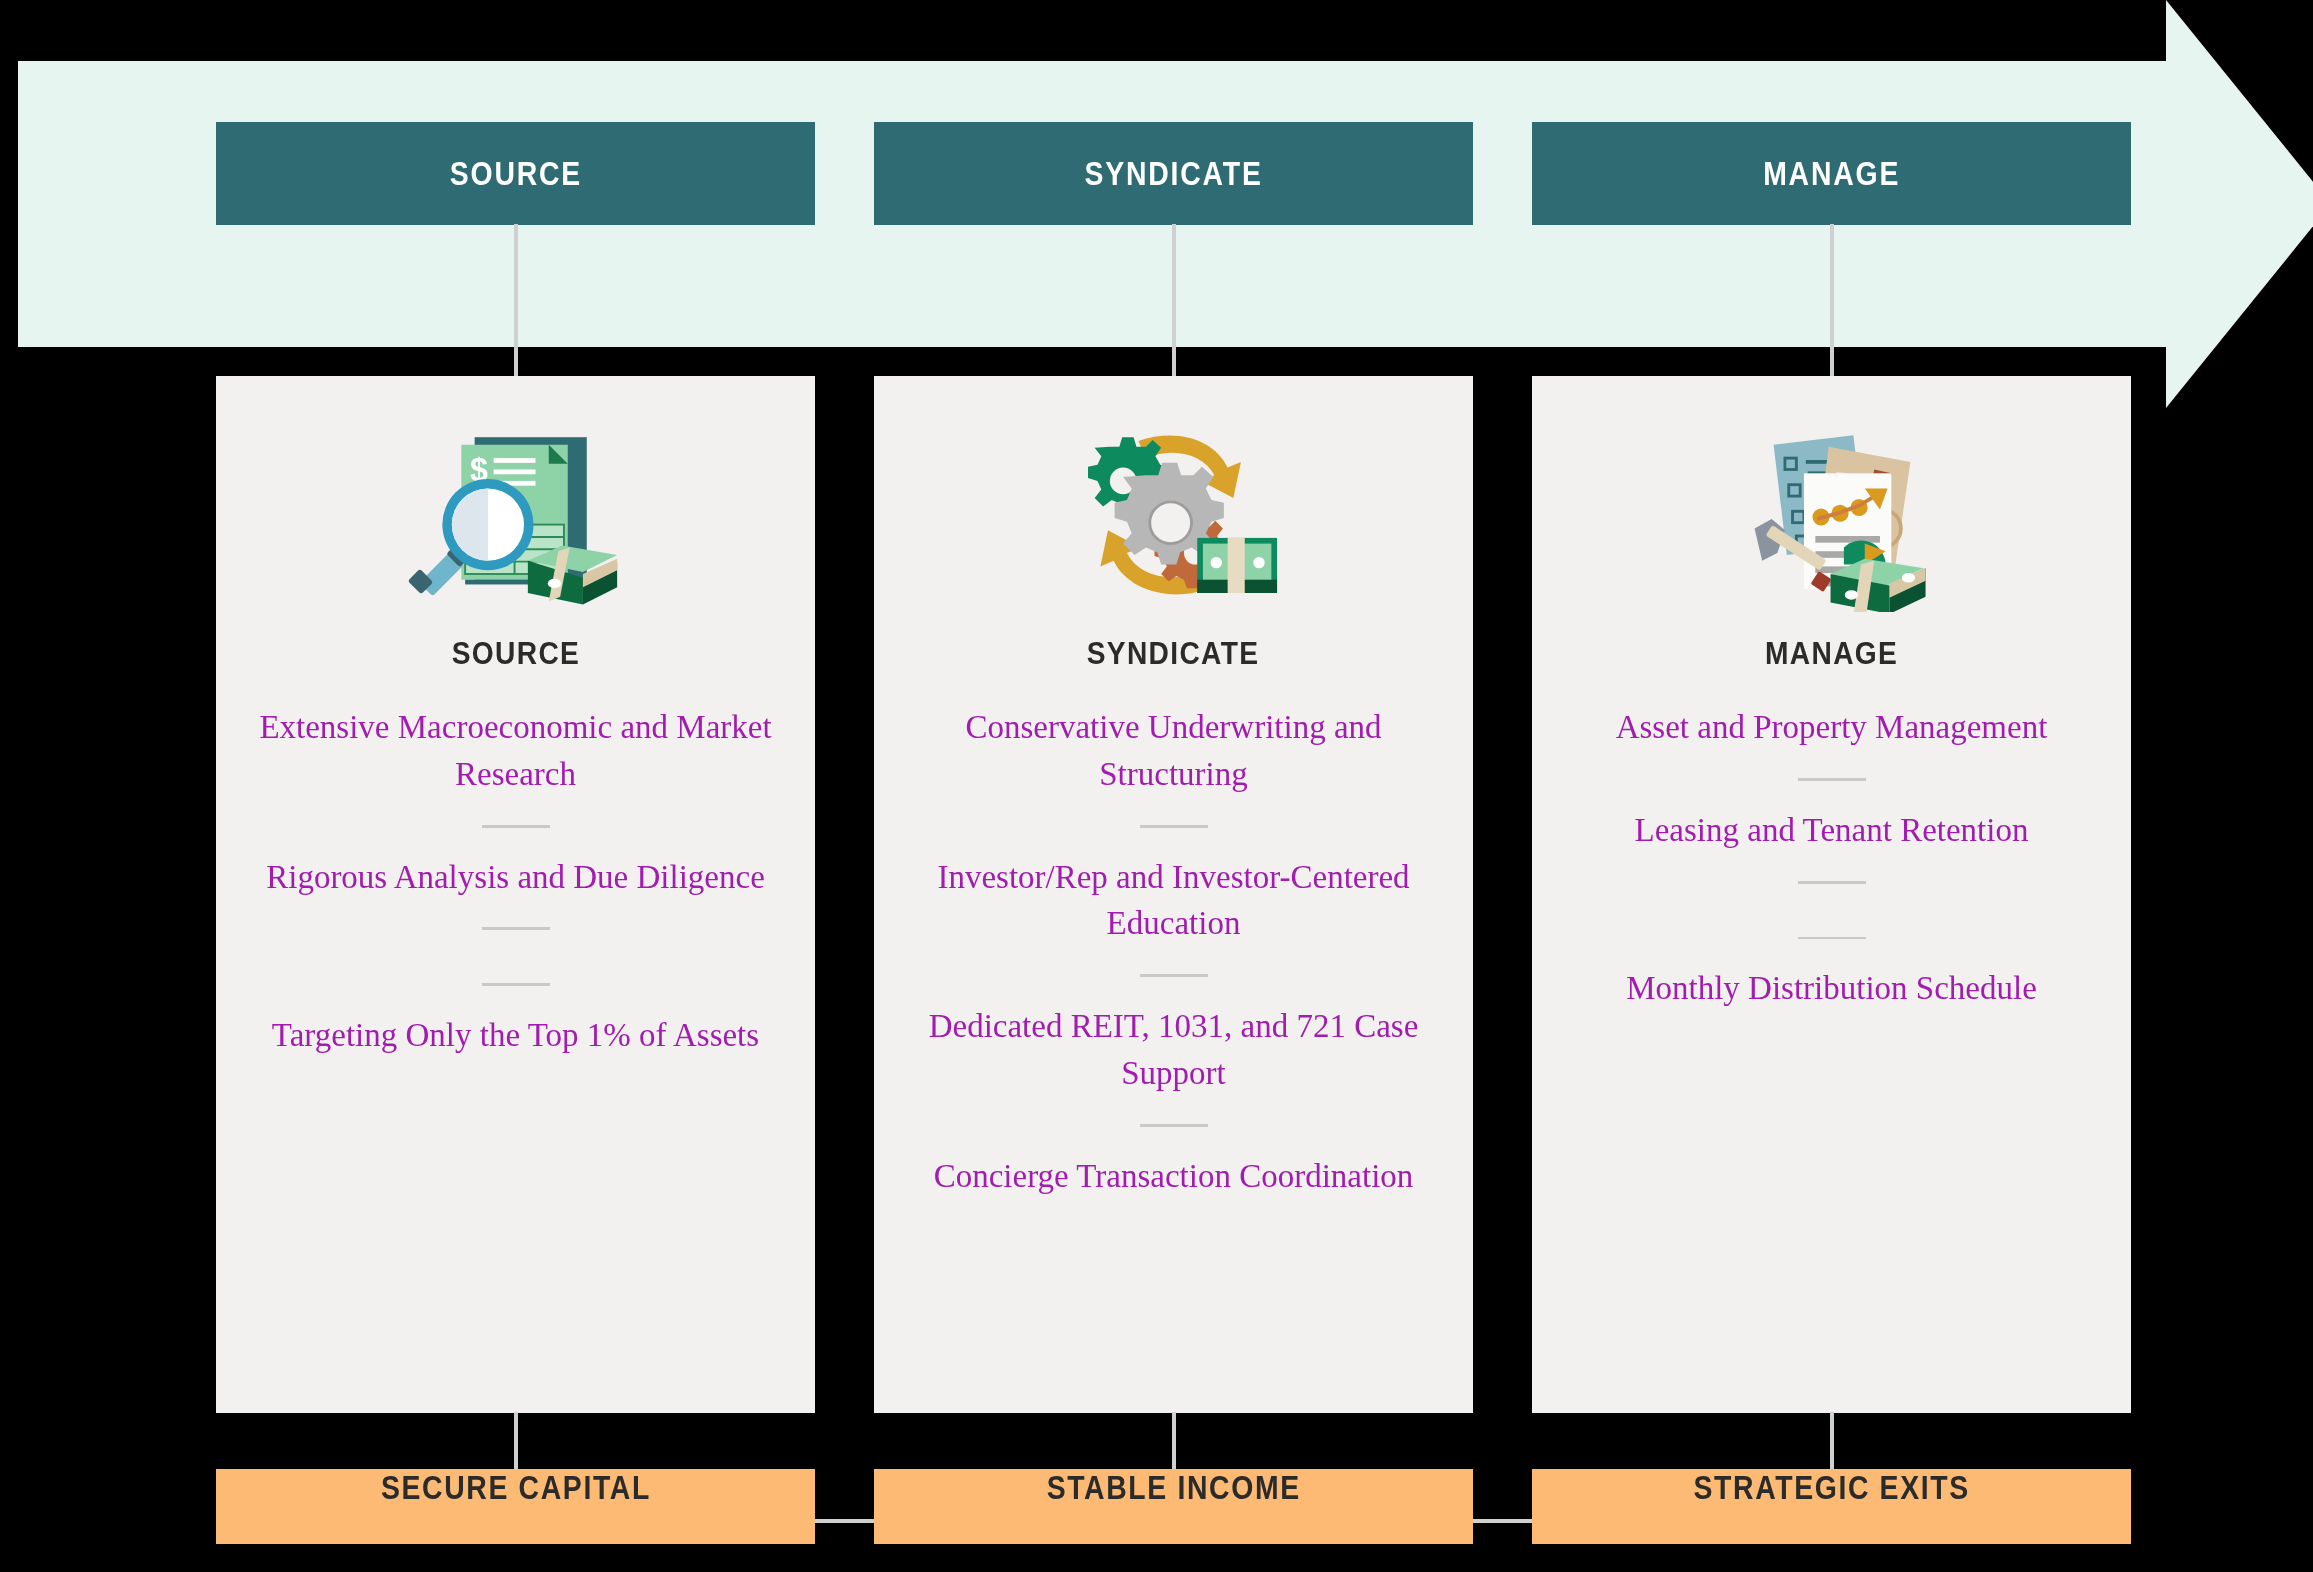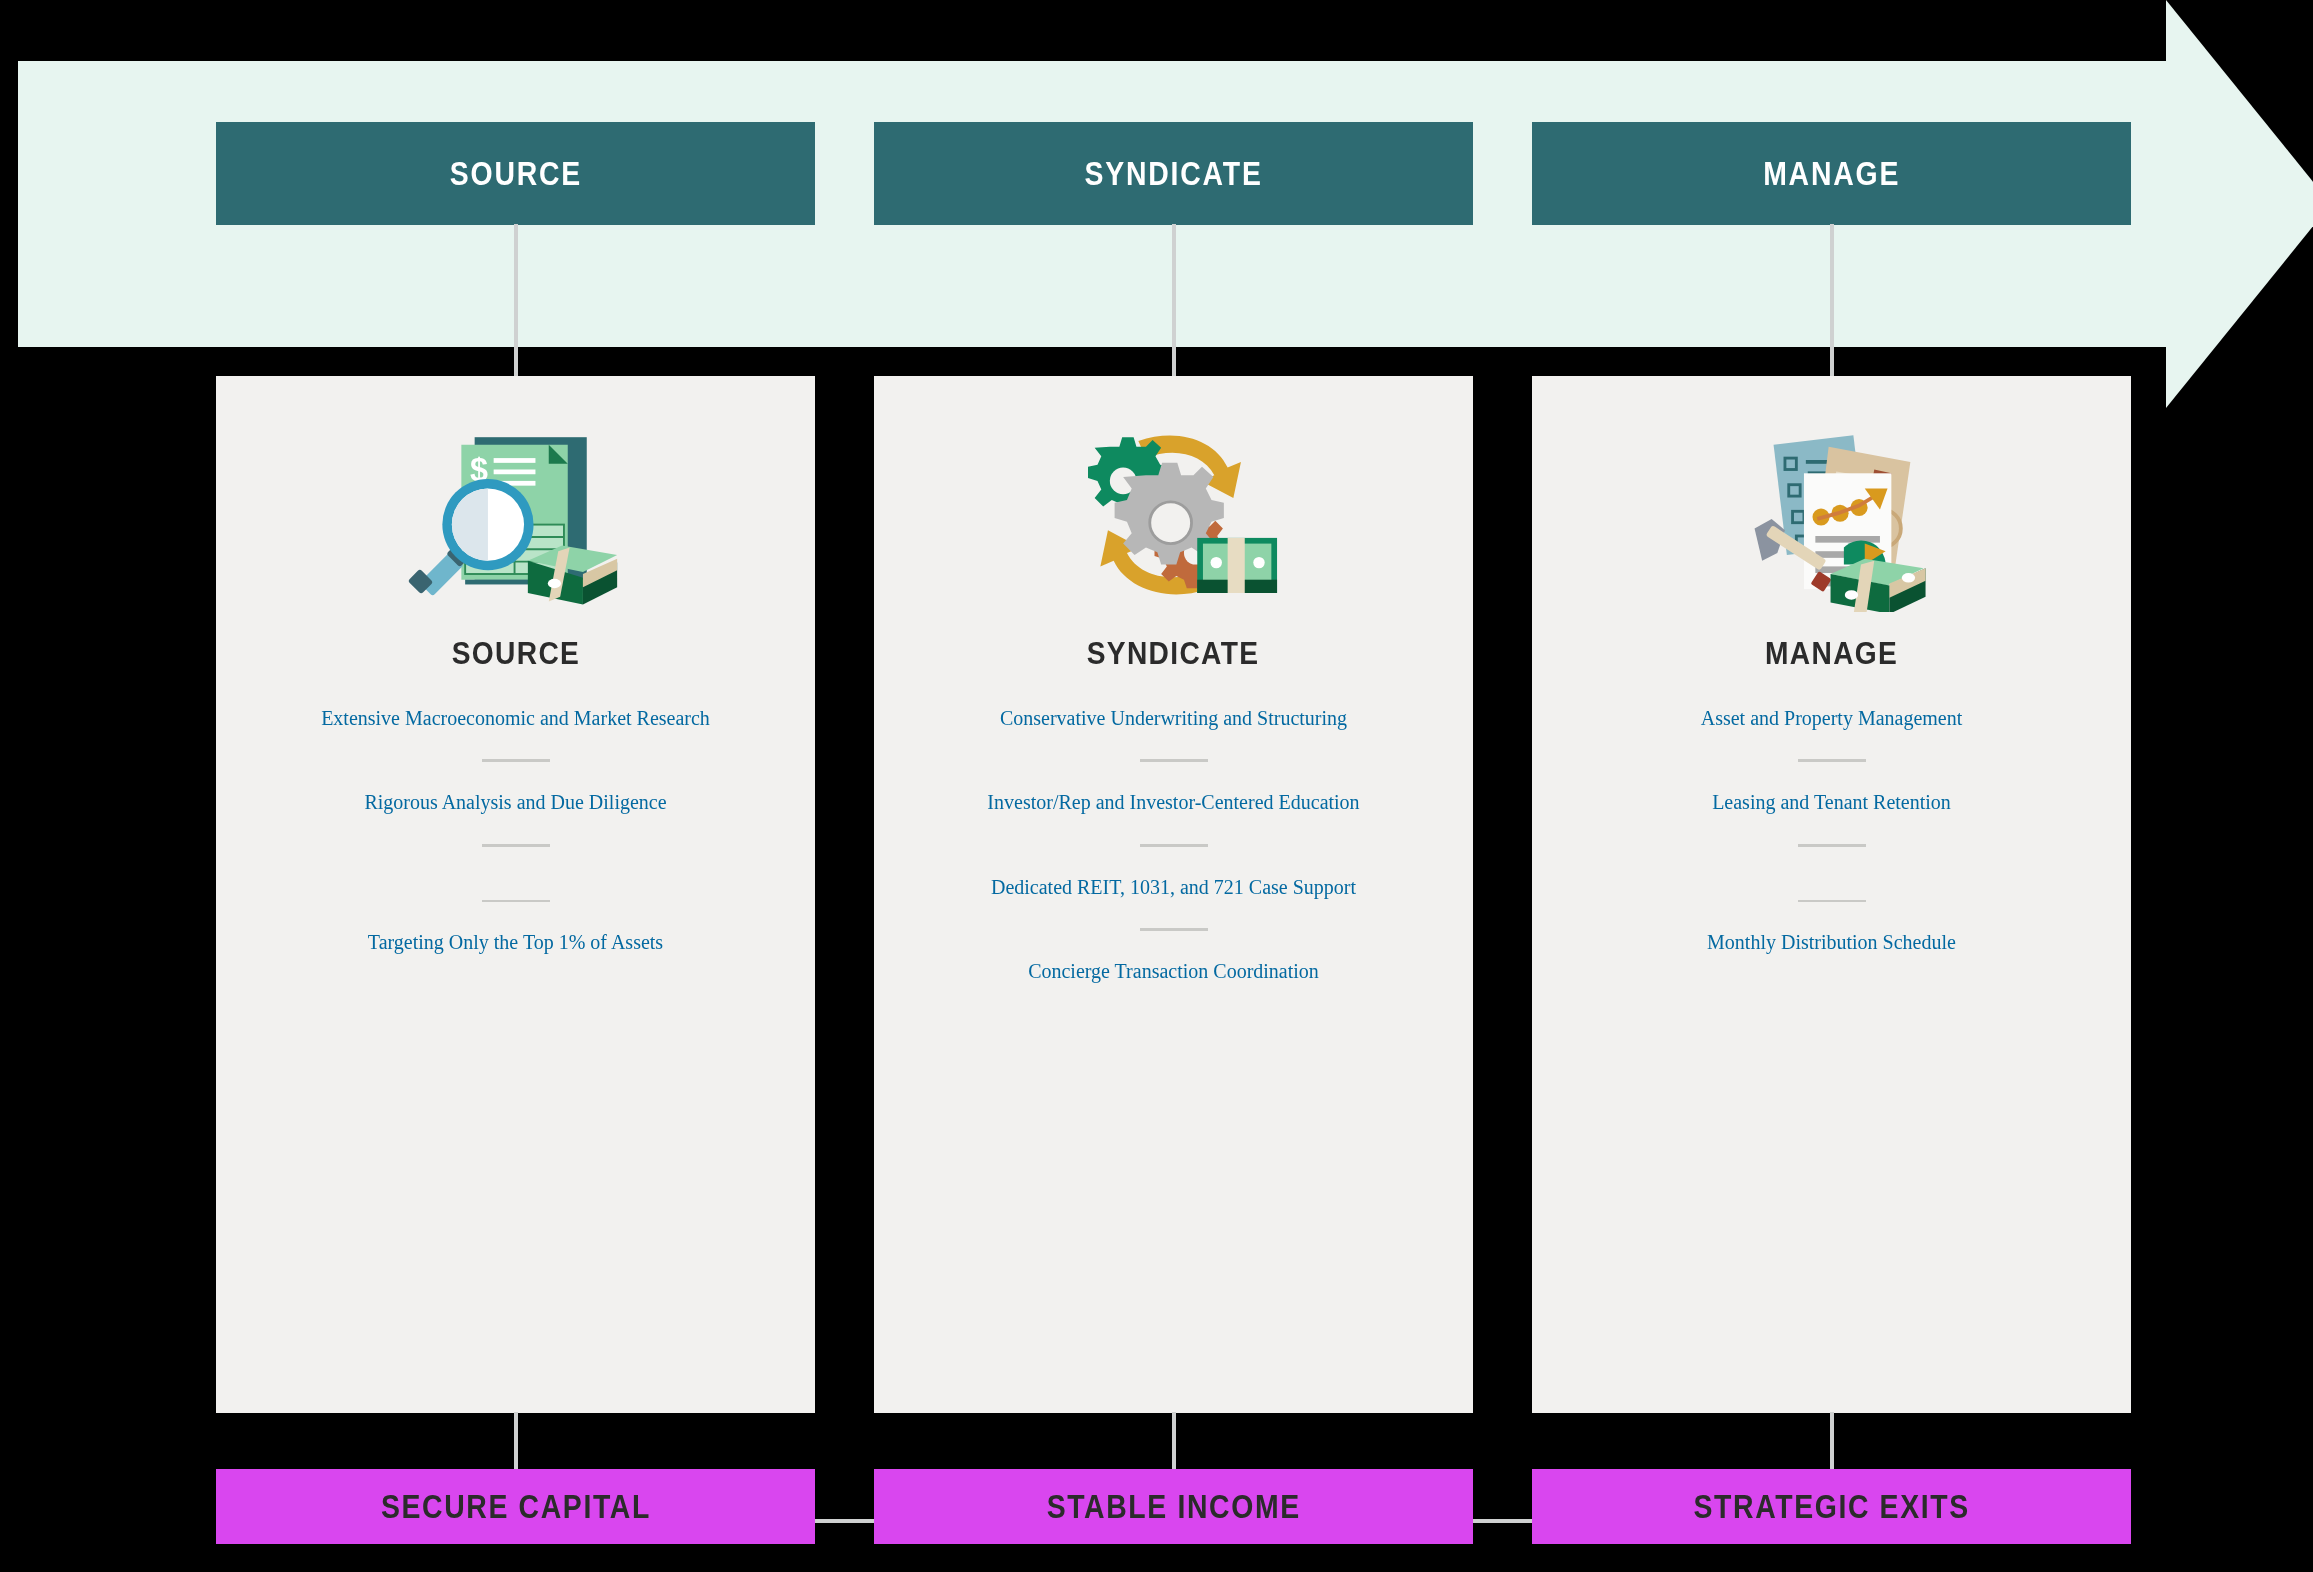--- a/index.html
+++ b/index.html
@@ -121,41 +121,41 @@
 
   .card-items {
     margin-top: 32px;
     width: 100%;
     display: flex;
     flex-direction: column;
     align-items: center;
   }
   .card-item {
     font-family: "Liberation Serif", serif;
-    font-size: 20px;
+    font-size: 33px;
     line-height: 1.42;
-    color: #0369a1;
+    color: #a21caf;
     text-align: center;
     width: 100%;
   }
   .item-divider {
     width: 68px;
     height: 2.9px;
     background: #C9C9C6;
     margin: 27px 0 26px 0;
   }
 
   
   .bottom-bar {
     position: absolute;
     top: 1469px;
     height: 75px;
-    background: #d946ef;
-    display: flex;
-    align-items: center;
+    background: #fdba74;
+    display: flex;
+    align-items: flex-start;
     justify-content: center;
   }
   .bottom-bar .bb-label {
     font-family: "Liberation Sans Narrow", "Liberation Sans", sans-serif;
     font-weight: 700;
     font-size: 33px;
     letter-spacing: 1.9px;
     color: #2B2B2B;
     transform: scaleX(0.86);
   }

